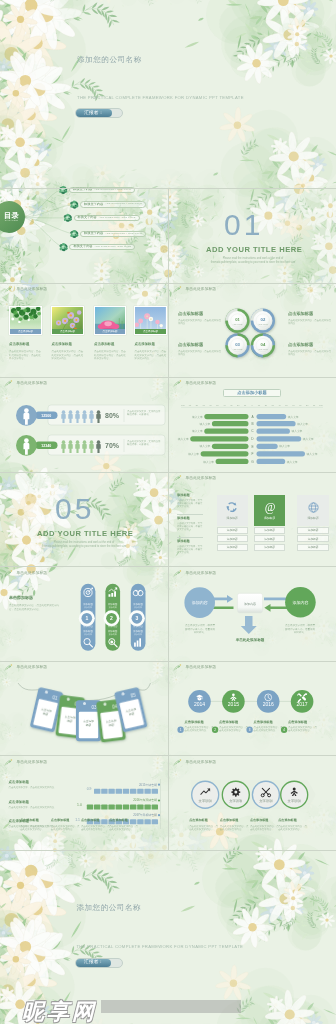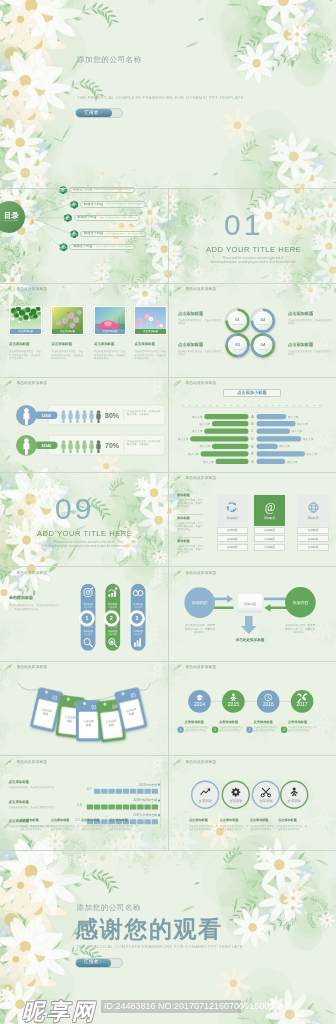--- a/index.html
+++ b/index.html
@@ -38,21 +38,21 @@
 
 
 .wm{position:absolute;font-weight:bold;font-style:italic;color:#fff;z-index:60;
   text-shadow:.7px .7px 0 #9b9b9b,-.7px -.7px 0 #9b9b9b,.7px -.7px 0 #9b9b9b,-.7px .7px 0 #9b9b9b;letter-spacing:3px}
 .wmurl{position:absolute;font-weight:bold;font-style:italic;color:#fff;opacity:.72;letter-spacing:.2px;z-index:59}
 .idbar{position:absolute;background:rgba(148,148,148,.45);z-index:58}
 .idtxt{position:absolute;color:#fff;white-space:nowrap;z-index:61}
 
 
 .sec-num{position:absolute;color:#8eaec2;font-weight:300;line-height:1;z-index:5}
-.sec-title{position:absolute;color:#6e9a6a;font-weight:normal;line-height:1;z-index:5;letter-spacing:.5px}
+.sec-title{position:absolute;color:#6e9a6a;font-weight:bold;line-height:1;z-index:5;letter-spacing:.5px}
 .sec-desc{position:absolute;color:#9db79c;line-height:1.5;text-align:center;z-index:5}
 
 
 .cat-circle{position:absolute;border-radius:50%;background:linear-gradient(140deg,#79ac6e,#4f8c52);
   display:flex;flex-direction:column;align-items:center;justify-content:center;z-index:5}
 .cat-circle .c1{color:#fff;font-weight:bold;line-height:1}
 .cat-circle .c2{color:#dbecd5;line-height:1;margin-top:1px}
 .cat-row{position:absolute;display:flex;align-items:center;z-index:5}
 .cat-lbl{border:.35px solid #b9cfb4;border-radius:999px;background:rgba(255,255,255,.45);
   display:flex;align-items:center;padding:0 3px;height:6.6px}
@@ -1509,21 +1509,21 @@
         <text x="137.6" y="76.9" font-size="2.7" fill="#8ba68d">输入文字</text>
         <rect x="46.6" y="80.8" width="32.9" height="5.2" rx="2.6" fill="#6ba95f"></rect>
         <rect x="87.5" y="80.8" width="28.7" height="5.2" rx="2.6" fill="#8aafcc"></rect>
         <text x="83.5" y="84.6" font-size="3.2" fill="#6d8870" text-anchor="middle">G</text>
         <text x="45.0" y="84.5" font-size="2.7" fill="#8ba68d" text-anchor="end">输入文字</text>
         <text x="117.8" y="84.5" font-size="2.7" fill="#8ba68d">输入文字</text>
       </svg>
 </div>
 
 <div class="slide" style="left:0;top:473px;width:168px;height:94px;background:transparent">
-  <div class="sec-num" style="left:55px;top:21px;font-size:30px;letter-spacing:3px">09</div>
+  <div class="sec-num" style="left:55px;top:21px;font-size:30px;letter-spacing:3px">05</div>
   <div class="sec-title" style="left:37px;top:57px;font-size:7.6px">ADD YOUR TITLE HERE</div>
   <div class="sec-desc" style="left:41px;top:68px;width:86px;font-size:2.7px">Please read the instructions and work at the end of thematicpathtemplate, according to your need to steer the text font size</div>
 </div>
 
 <div class="slide" style="left:169px;top:473px;width:167px;height:94px;background:transparent">
   <div class="hdr">
         <svg width="9" height="8" viewBox="0 0 9 8">
           <path d="M.8 6.6C2 3.2 4.3 1.5 7.2 1" fill="none" stroke="#8dbd85" stroke-width=".45"></path>
           <path d="M4.2 3.1c.9-.9 2-1.2 3-1-.4 1-1.3 1.7-2.4 1.8z" fill="#8dbd85"></path>
           <path d="M2.1 5.2c.5-1 1.4-1.6 2.3-1.7-.1 1-.8 1.8-1.8 2.1z" fill="#a9cf9f"></path>
@@ -2046,32 +2046,30 @@
 <div class="ttl" style="position:absolute;left:50.8px;top:62px;font-size:3.1px;z-index:6">点击添加标题</div>
 <div class="bdy" style="position:absolute;left:50.8px;top:67.5px;width:31px;font-size:2.4px;z-index:6">点击此处添加文字内容，点击此处添加文字内容。</div>
 <div class="ttl" style="position:absolute;left:80.9px;top:62px;font-size:3.1px;z-index:6">点击添加标题</div>
 <div class="bdy" style="position:absolute;left:80.9px;top:67.5px;width:31px;font-size:2.4px;z-index:6">点击此处添加文字内容，点击此处添加文字内容。</div>
 <div class="ttl" style="position:absolute;left:109.2px;top:62px;font-size:3.1px;z-index:6">点击添加标题</div>
 <div class="bdy" style="position:absolute;left:109.2px;top:67.5px;width:31px;font-size:2.4px;z-index:6">点击此处添加文字内容，点击此处添加文字内容。</div>
 </div>
 
 <div class="slide" style="left:0;top:851px;width:336px;height:173px;background:transparent">
   <div class="cov-company" style="left:76.4px;top:52.5px;font-size:7.6px;letter-spacing:.5px">添加您的公司名称</div>
-  <div class="cov-title" style="left:75.1px;top:67px;font-size:23px;letter-spacing:1.6px">感谢您的观看</div>
   <div class="cov-sub" style="left:76.4px;top:93.6px;font-size:4.2px;letter-spacing:.32px">THE PRACTICAL COMPLETE FRAMEWORK FOR DYNAMIC PPT TEMPLATE</div>
   <div class="cov-btn" style="left:75px;top:106.9px;width:47.9px;height:9.8px">
     <div class="cov-btn-in" style="width:35.4px">
       <span style="font-size:4.6px">汇报者：</span>
     </div>
   </div>
 </div>
 
 <div class="wm" style="left:22px;top:997px;font-size:22px">昵享网</div>
 <div class="idbar" style="left:101px;top:1000px;width:140px;height:13px"></div>
-<div class="idtxt" style="left:104px;top:1001px;font-size:9px">ID:24483816 NO:20170712160700915000</div>
 
 <div class="hr" style="top:188px"></div>
 <div class="hr" style="top:283px"></div>
 <div class="hr" style="top:377px"></div>
 <div class="hr" style="top:472px"></div>
 <div class="hr" style="top:566px"></div>
 <div class="hr" style="top:661px"></div>
 <div class="hr" style="top:755px"></div>
 <div class="hr" style="top:850px"></div>
 <div class="vr" style="left:168px;top:188px;height:662px"></div>

